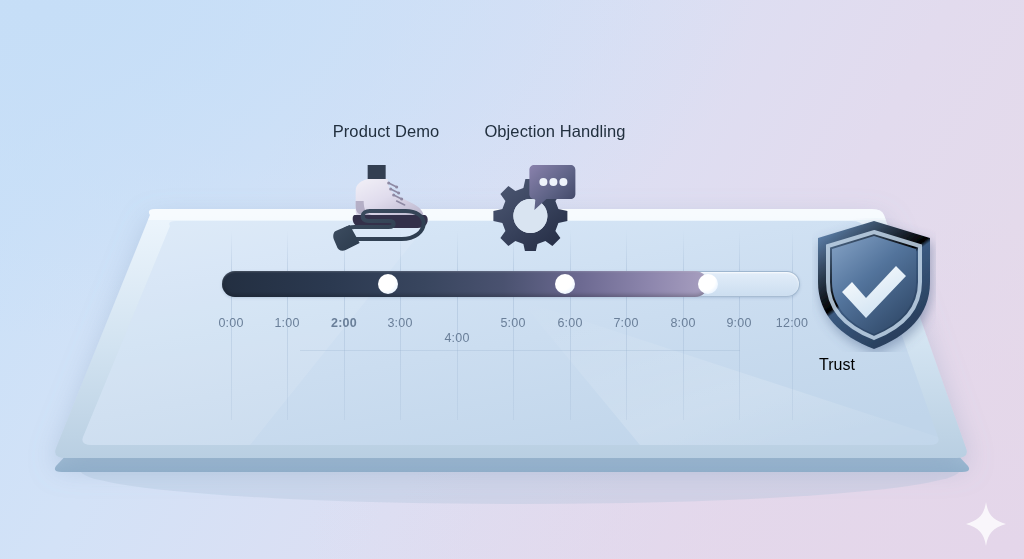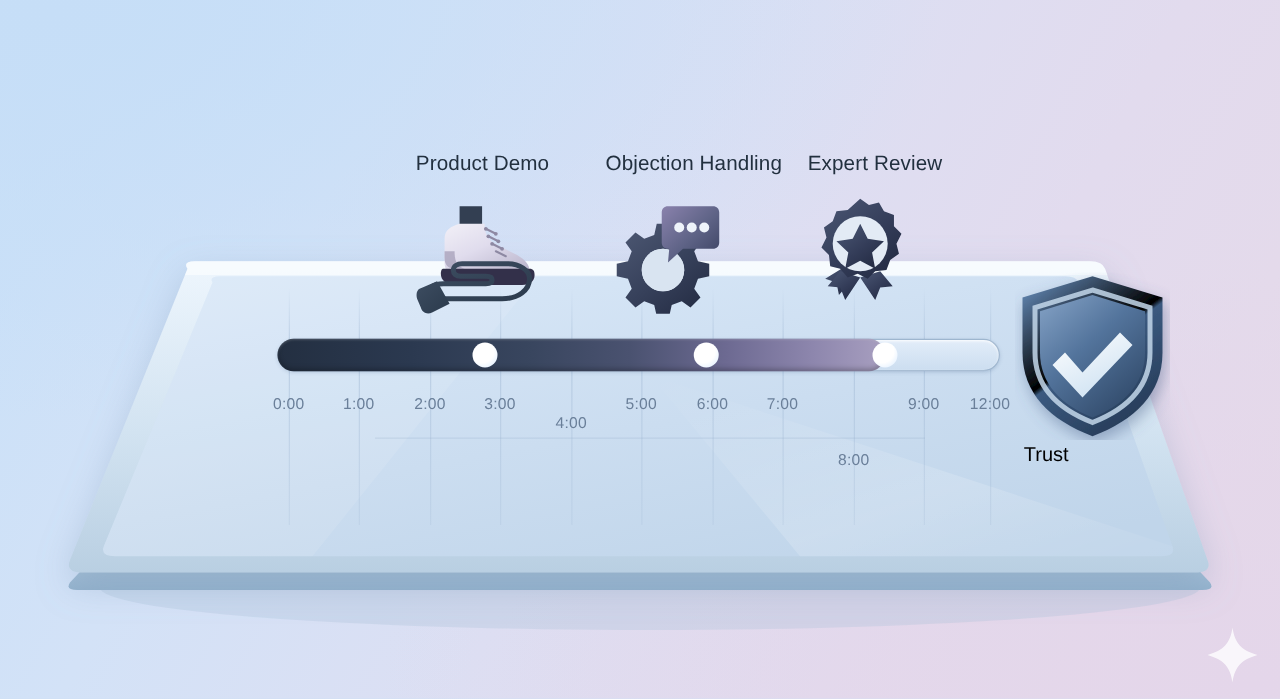--- a/index.html
+++ b/index.html
@@ -235,68 +235,45 @@
             <circle cx="69" cy="42" r="1.5"></circle>
         </g>
 
         <path d="M8 80 c0-6 6-10 14-10 h34 c3 0 5-1 5-3 0-2-2-3-5-3 H36 c-4 0-6-2-6-5 0-3 3-5 7-5 h36 c10 0 18 5 18 12 0 9-9 16-22 16 H22 c-5 0-8 2-9 5 Z" fill="none" stroke="url(#handG)" stroke-width="4" stroke-linejoin="round"></path>
 
         <path d="M3 74 l14 -6 10 18 -14 7 c-4 2-8 0-9-4 l-3-7 c-1-4 0-7 2-8 Z" fill="url(#handG)"></path>
       </svg>
     </div>
   </div>
 
-  <div class="milestone" style="left:700px;top:122px;">
-    <div class="mlabel">Expert Review</div>
-    <div class="micon">
-      <svg width="86" height="94" viewBox="0 0 86 94">
-        <defs>
-          <linearGradient id="awG" x1="0.1" y1="0" x2="0.9" y2="1">
-            <stop offset="0%" stop-color="#4a5673"></stop>
-            <stop offset="55%" stop-color="#333c58"></stop>
-            <stop offset="100%" stop-color="#212940"></stop>
-          </linearGradient>
-        </defs>
-
-        <path fill="url(#awG)" d="M27 58 l-13 8 9 3 2 10 12-14 Z"></path>
-        <path fill="url(#awG)" d="M26 60 l-10 12 10 1 4 10 12-18 Z"></path>
-        <path fill="url(#awG)" d="M58 60 l10 12 -10 1 -4 10 -12-18 Z"></path>
-
-        <path fill="url(#awG)" d="M42 2 l7 5 8-2 4 7 8 3 0 9 6 6 -4 8 2 8 -7 5 -3 8 -9 1 -6 6 -8-4 -8 3 -6-7 -8-2 -1-9 -6-6 4-8 -2-8 7-5 3-8 9-1 Z"></path>
-        <circle cx="42" cy="38" r="22" fill="#e3ebf5"></circle>
-
-        <path fill="url(#awG)" d="M42 22 l6 12 13 2 -9.5 9 2.5 13 -12-6.5 -12 6.5 2.5-13 -9.5-9 13-2 Z"></path>
-      </svg>
-    </div>
-  </div>
 
   <div class="bar-wrap">
     <div class="track"></div>
     <div class="fill" style="width:84%;"></div>
     <div class="node" style="left:28.7%;">
       <span class="halo blue"></span>
     </div>
     <div class="node" style="left:59.3%;">
       <span class="halo blue"></span>
     </div>
     <div class="node" style="left:84%;">
       <span class="halo violet"></span>
     </div>
   </div>
 
   <div class="ticks">
     <span class="tick" style="left:231px;">0:00</span>
     <span class="tick" style="left:287px;">1:00</span>
-    <span class="tick" style="left:344px;">2:00</span>
+    <span class="tick" style="left:344px;font-weight:bold;">2:00</span>
     <span class="tick" style="left:400px;">3:00</span>
     <span class="tick" style="left:457px;margin-top:15px;">4:00</span>
     <span class="tick" style="left:513px;">5:00</span>
     <span class="tick" style="left:570px;">6:00</span>
     <span class="tick" style="left:626px;">7:00</span>
-    <span class="tick" style="left:683px;margin-top:45px;">8:00</span>
+    <span class="tick" style="left:683px;">8:00</span>
     <span class="tick" style="left:739px;">9:00</span>
     <span class="tick" style="left:792px;">12:00</span>
   </div>
 
   <div class="sparkle" style="left:962px;top:500px;">
     <svg width="48" height="48" viewBox="0 0 48 48">
       <path d="M24 2 c2 13 7 18 20 22 -13 4-18 9-20 22 -2-13-7-18-20-22 13-4 18-9 20-22 Z" fill="#ffffff" opacity=".78"></path>
     </svg>
   </div>
 

